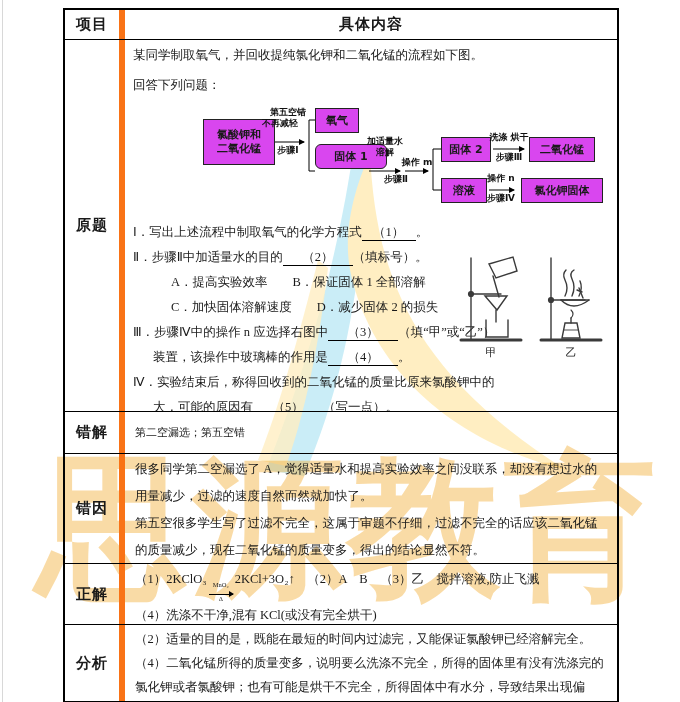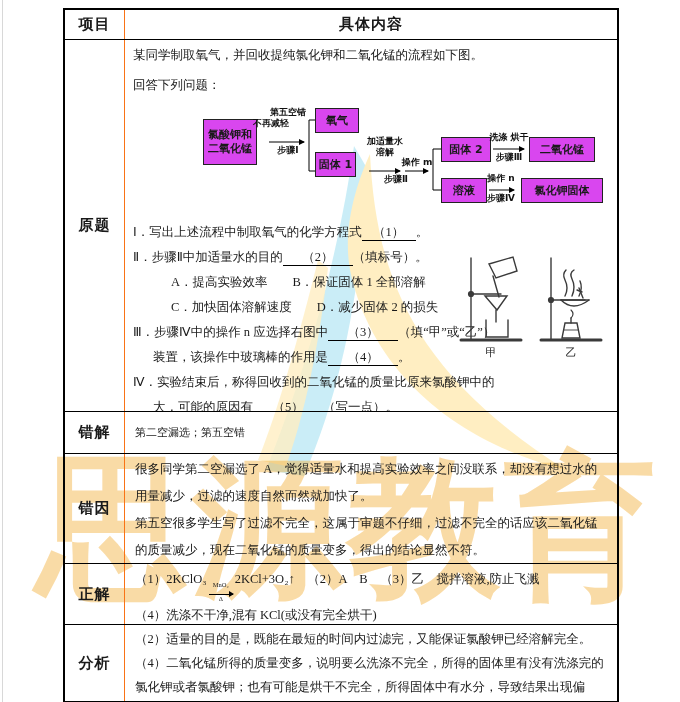--- a/index.html
+++ b/index.html
@@ -19,21 +19,21 @@
   }
 
   
   .doc-table{
     position:absolute;left:63px;top:8px;width:556px;z-index:1;
     border:2px solid #000;box-sizing:border-box;background:transparent;
   }
   .t-row{display:flex;border-bottom:1px solid #000;box-sizing:border-box;}
   .t-row:last-child{border-bottom:none;}
   .label-cell{
-    flex:0 0 60px;width:60px;border-right:1px solid #f97316;box-sizing:border-box;
+    flex:0 0 60px;width:60px;border-right:6px solid #f97316;box-sizing:border-box;
     display:flex;align-items:center;justify-content:center;
     font-size:15px;font-weight:bold;letter-spacing:1px;
   }
   .content-cell{flex:1;box-sizing:border-box;position:relative;overflow:hidden;}
 
   .row-header{height:30px;}
   .row-header .content-cell{display:flex;align-items:center;justify-content:center;
     font-size:15px;font-weight:bold;letter-spacing:1px;}
   .row-original{height:372px;}
   .row-wrong{height:42px;}
@@ -126,30 +126,30 @@
             <line x1="172" y1="67" x2="203" y2="67" marker-end="url(#ah)"></line>
             <line x1="208" y1="67" x2="231" y2="67" marker-end="url(#ah)"></line>
             <line x1="236" y1="45" x2="236" y2="86"></line>
             <line x1="236" y1="45" x2="244" y2="45"></line>
             <line x1="236" y1="86" x2="244" y2="86"></line>
             <line x1="296" y1="45" x2="327" y2="45" marker-end="url(#ah)"></line>
             <line x1="292" y1="86" x2="317" y2="86" marker-end="url(#ah)"></line>
           </g>
         </svg>
 
-        <div class="fc-box" style="left:6px;top:15px;width:54px;height:46px;">
+        <div class="fc-box" style="left:6px;top:15px;width:72px;height:46px;">
           <span>氯酸钾和</span>
           <span>二氧化锰</span>
         </div>
         <div class="fc-label" style="left:91px;top:4px;">第五空错</div>
-        <div class="fc-label" style="left:74px;top:15px;">不再减轻</div>
+        <div class="fc-label" style="left:83px;top:15px;">不再减轻</div>
         <div class="fc-label" style="left:91px;top:42px;">步骤Ⅰ</div>
 
         <div class="fc-box" style="left:118px;top:4px;width:44px;height:25px;">氧气</div>
-        <div class="fc-box" style="left:118px;top:48px;width:41px;height:25px;">固体 1</div>
+        <div class="fc-box" style="left:118px;top:40px;width:72px;height:25px;border-radius:6px;">固体 1</div>
 
         <div class="fc-label" style="left:188px;top:33px;">加适量水</div>
         <div class="fc-label" style="left:188px;top:44px;">溶解</div>
         <div class="fc-label" style="left:199px;top:71px;">步骤Ⅱ</div>
         <div class="fc-label" style="left:220px;top:54px;">操作 m</div>
 
         <div class="fc-box" style="left:244px;top:33px;width:50px;height:25px;">固体 2</div>
         <div class="fc-box" style="left:244px;top:74px;width:46px;height:25px;">溶液</div>
 
         <div class="fc-label" style="left:312px;top:29px;">洗涤  烘干</div>

